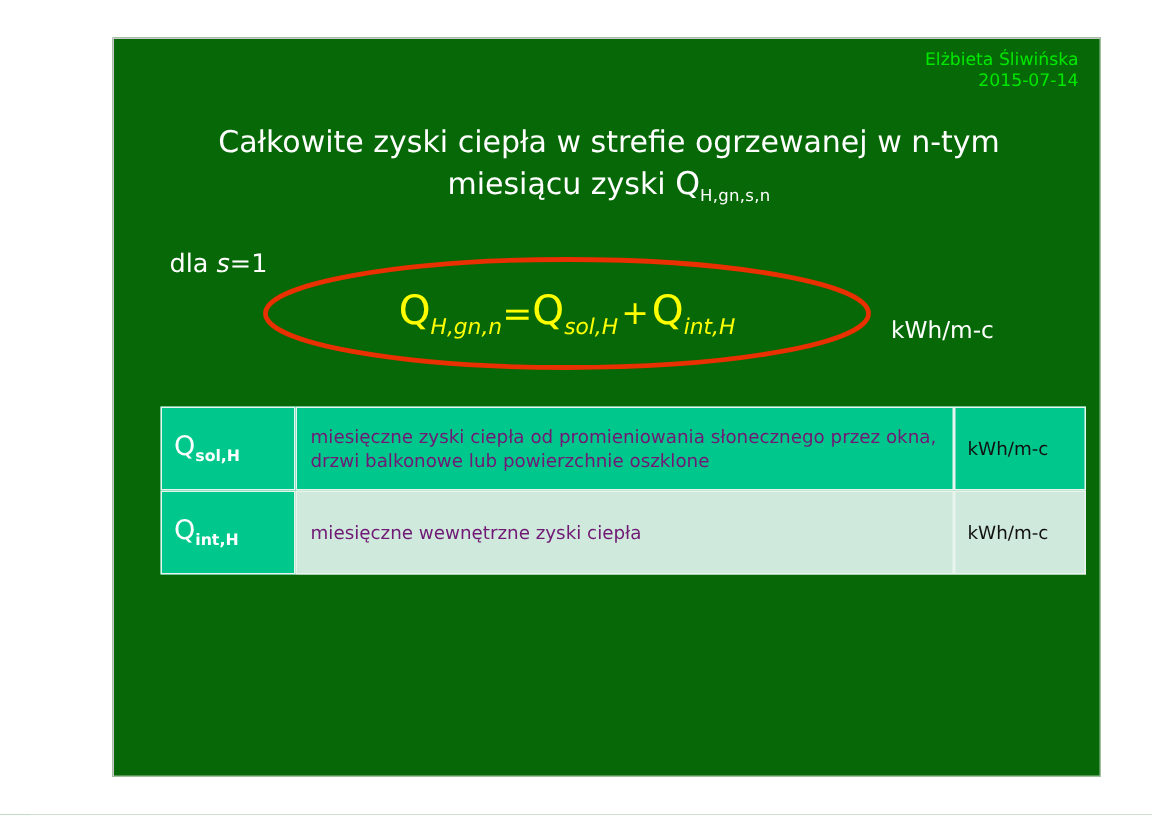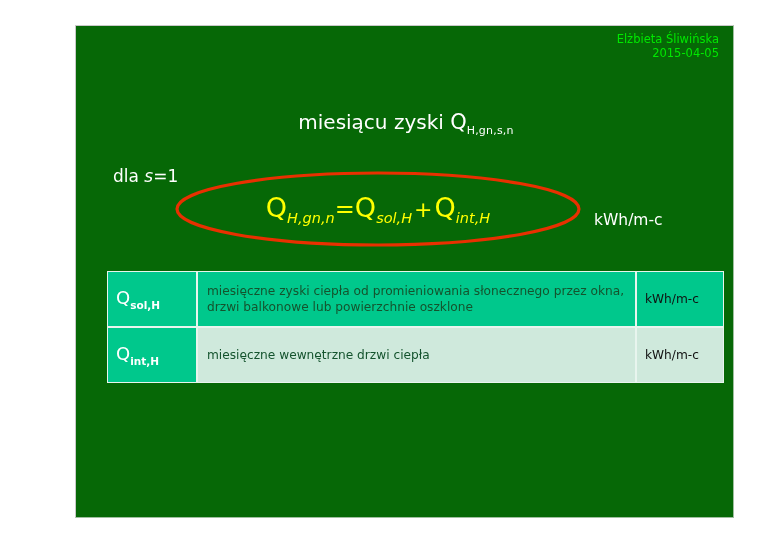--- a/index.html
+++ b/index.html
@@ -168,21 +168,21 @@
     font-size: 18px;
     font-family: "DejaVu Sans", sans-serif;
     white-space: nowrap;
   }
   .cell-sym .sub {
     font-size: 10.5px;
     vertical-align: sub;
     font-weight: bold;
   }
   .cell-desc {
-    color: #14532d;
+    color: #701a75;
     font-size: 12.2px;
     line-height: 1.34;
     padding: 5px 7px 5px 9px !important;
     font-family: "DejaVu Sans", sans-serif;
   }
   .cell-unit {
     width: 78px;
     color: #111111;
     font-size: 12.2px;
     padding: 5px 0 5px 8px !important;
@@ -200,25 +200,25 @@
 </style>
 </head>
 <body>
 
 <div id="page">
 
   <div id="slide">
 
     <div class="author-block">
       <span class="author-name">Elżbieta Śliwińska</span>
-      <span class="author-date">2015-04-05</span>
+      <span class="author-date">2015-07-14</span>
     </div>
 
     <div class="slide-title">
-      <br>
+      <span>Całkowite zyski ciepła w strefie ogrzewanej w n-tym</span><br>
       <span>miesiącu zyski </span><span class="qsym">Q</span><span class="sub">H,gn,s,n</span>
     </div>
 
     <div class="dla-line">
       <span>dla </span><span class="ital">s</span><span>=1</span>
     </div>
 
     <div class="ellipse-wrap">
       <svg width="410" height="80" viewBox="0 0 410 80">
         <ellipse cx="205" cy="40" rx="201" ry="36" fill="none" stroke="#e83000" stroke-width="3.2"></ellipse>
@@ -236,20 +236,20 @@
 
     <table class="legend-table">
       <tbody>
         <tr class="row-teal">
           <td class="cell-sym"><span>Q</span><span class="sub">sol,H</span></td>
           <td class="cell-desc">miesięczne zyski ciepła od promieniowania słonecznego przez okna, drzwi balkonowe lub powierzchnie oszklone</td>
           <td class="cell-unit">kWh/m-c</td>
         </tr>
         <tr class="row-mint">
           <td class="cell-sym"><span>Q</span><span class="sub">int,H</span></td>
-          <td class="cell-desc">miesięczne wewnętrzne drzwi ciepła</td>
+          <td class="cell-desc">miesięczne wewnętrzne zyski ciepła</td>
           <td class="cell-unit">kWh/m-c</td>
         </tr>
       </tbody>
     </table>
 
   </div>
 </div>
 
 </body></html>

